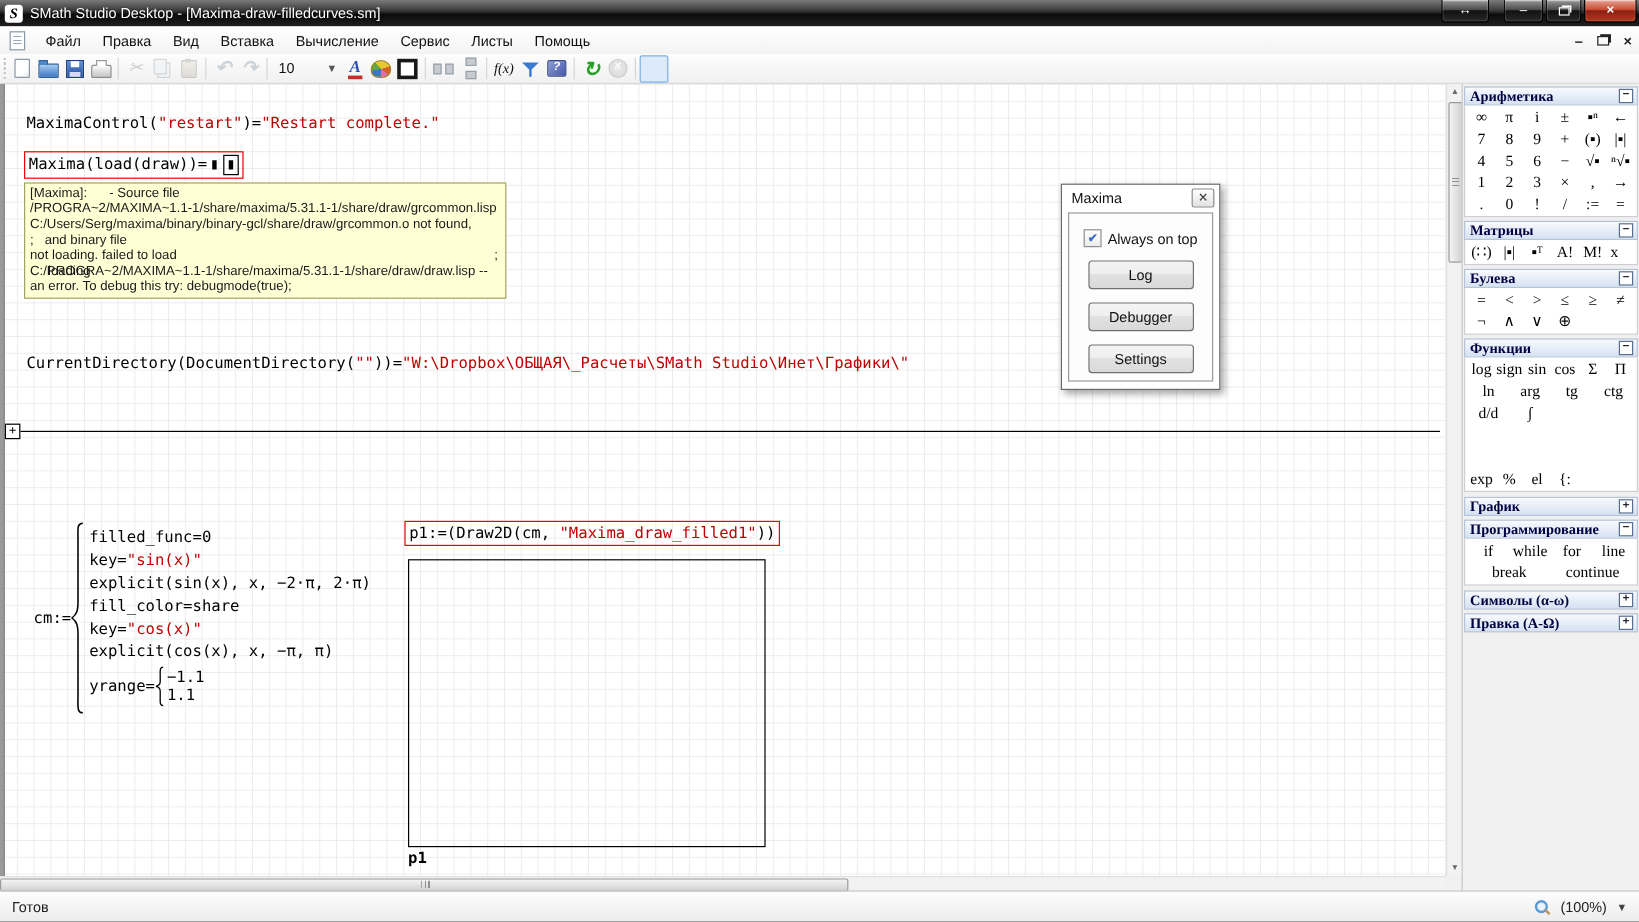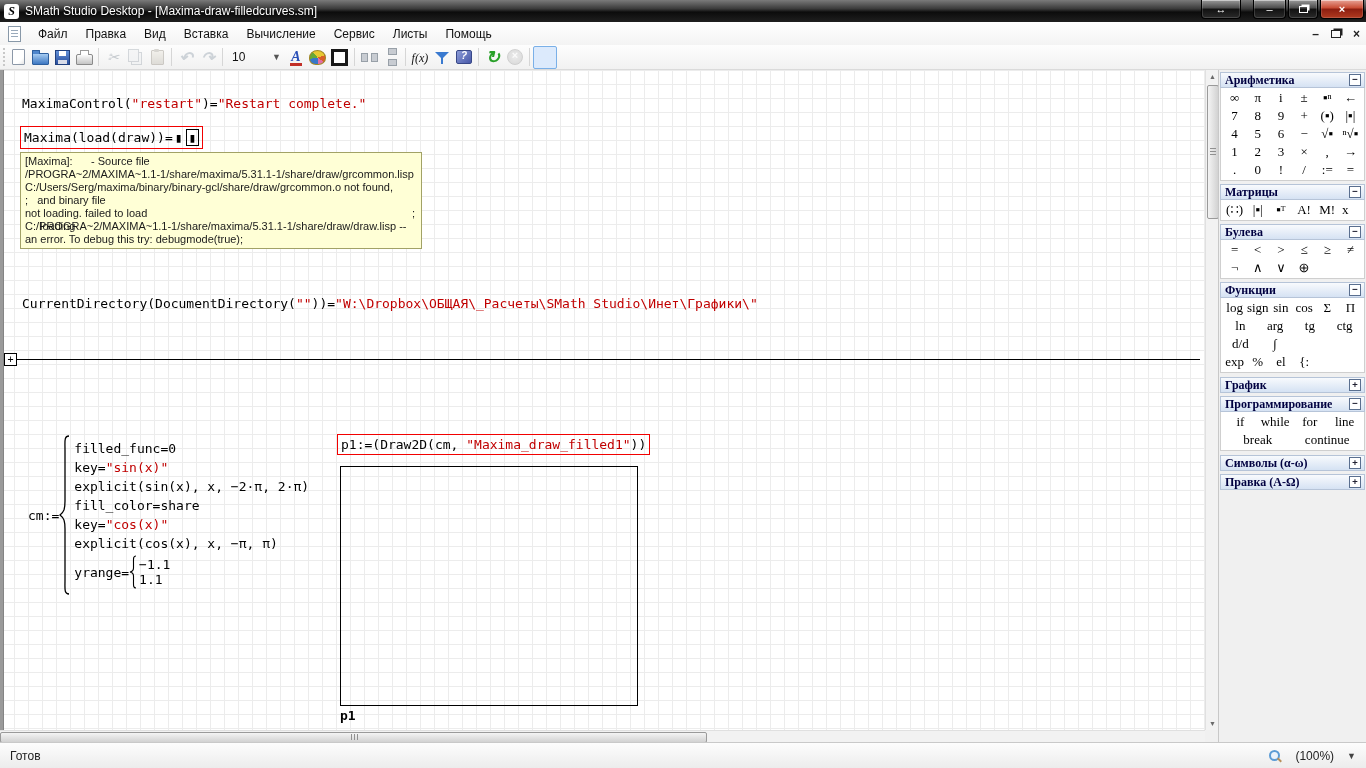--- a/index.html
+++ b/index.html
@@ -139,21 +139,21 @@
   .collapse-box{width:10px;height:10px;border:1px solid #5a6f8f;background:#fff;font-size:9px;line-height:8px;
     text-align:center;color:#223;font-family:"DejaVu Sans Mono",monospace;}
   .panel-body{background:#fff;border:1px solid #cfcfcf;border-top:none;padding:1px 2px;}
   .prow{display:grid;}
   .pcell{height:18px;display:flex;align-items:center;justify-content:center;
     font-family:"Liberation Serif",serif;font-size:13px;color:#000;white-space:nowrap;}
   
   #statusbar{position:absolute;left:0;top:742px;width:100%;height:26px;box-sizing:border-box;
     background:linear-gradient(#fdfdfd,#ececec);border-top:1px solid #c9c9c9;
     display:flex;align-items:center;justify-content:space-between;padding:0 10px;font-size:12px;color:#222;}
-  #zoom-area{display:flex;align-items:center;gap:13px;}
+  #zoom-area{display:flex;align-items:center;gap:8px;}
   .g-magnify{width:14px;height:14px;position:relative;}
   .g-magnify::before{content:"";position:absolute;left:1px;top:1px;width:7px;height:7px;border:2px solid #5b9bd5;border-radius:50%;background:#eaf2fb;}
   .g-magnify::after{content:"";position:absolute;left:9px;top:10px;width:5px;height:2px;background:#b8905a;transform:rotate(45deg);}
   .zoom-arrow{font-size:9px;color:#444;}
   svg.brace{display:block;}
 </style>
 </head>
 <body>
 
 <div id="app">
@@ -313,20 +313,37 @@
         </div>
     </div>
 
     <div class="abs" style="left:337px;top:364px;">
       <span class="redbox m" id="p1def"><span class="sk">p1:=(Draw2D(cm, </span><span class="sr">"Maxima_draw_filled1"</span><span class="sk">))</span></span>
     </div>
 
     <div id="plot-frame"></div>
     <div class="abs m" style="left:340px;top:638px;font-weight:bold;">p1</div>
 
+    <div id="maxima-dialog">
+      <div id="maxima-titlebar">
+        <span>Maxima</span>
+        <span id="maxima-close">🗙</span>
+      </div>
+      <div id="maxima-body">
+        <div id="aot-row">
+          <span class="checkbox">✔</span>
+          <span>Always on top</span>
+        </div>
+        <div id="dialog-buttons">
+            <div class="dlg-btn">Log</div>
+            <div class="dlg-btn">Debugger</div>
+            <div class="dlg-btn">Settings</div>
+          </div>
+      </div>
+    </div>
   </div>
 
   <div id="vscroll">
     <span class="sb-btn" style="top:0;">▲</span>
     <div id="vthumb"></div>
     <span class="sb-btn" style="bottom:0;">▼</span>
   </div>
 
   <div id="hscroll">
     <div id="hthumb"></div>
@@ -434,21 +451,21 @@
             <span class="pcell">Π</span>
           </div>
           <div class="prow" style="grid-template-columns: repeat(4, 1fr);">
             <span class="pcell">ln</span>
             <span class="pcell">arg</span>
             <span class="pcell">tg</span>
             <span class="pcell">ctg</span>
             <span class="pcell">d/d</span>
             <span class="pcell">∫</span>
           </div>
-          <div class="prow" style="grid-template-columns: repeat(6, 1fr);">
+          <div class="prow" style="grid-template-columns: repeat(6, 1fr); margin-top: 37px;">
             <span class="pcell">exp</span>
             <span class="pcell">%</span>
             <span class="pcell">el</span>
             <span class="pcell">{:</span>
           </div>
         </div>
       </div>
       <div class="panel spaced">
         <div class="panel-header">
           <span>График</span>

